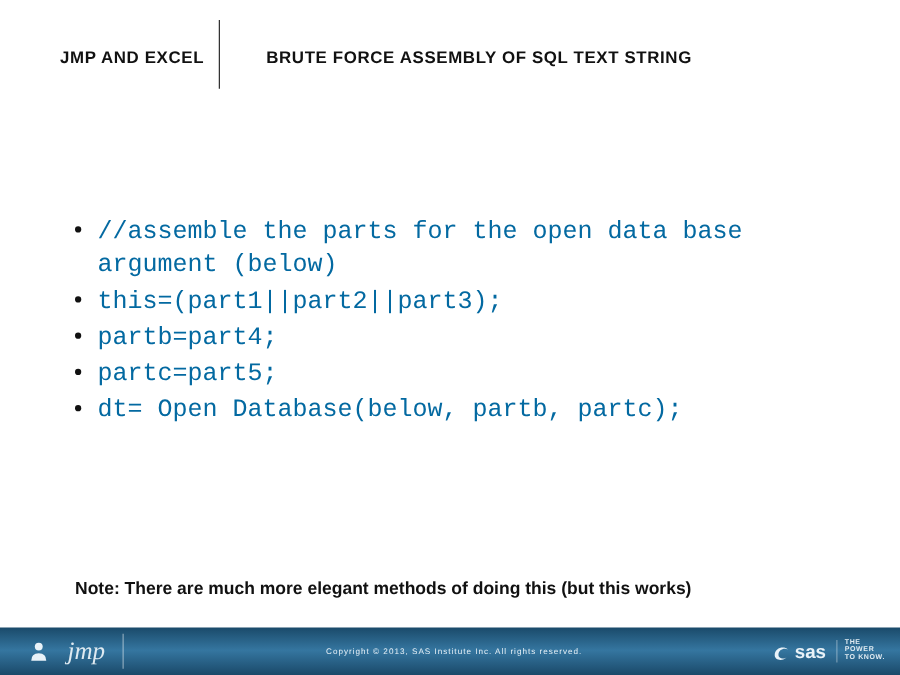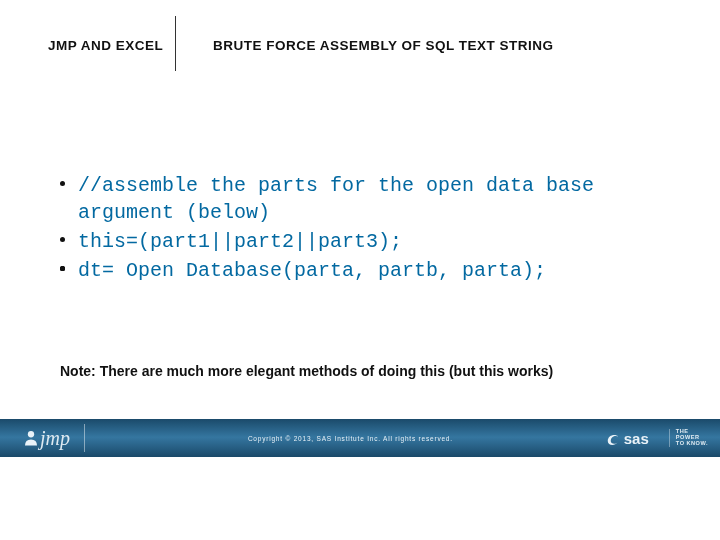--- a/index.html
+++ b/index.html
@@ -1,60 +1,60 @@
 <!DOCTYPE html>
 <html><head>
 <meta charset="utf-8">
 <style>
   * { margin: 0; padding: 0; box-sizing: border-box; }
   html, body { width: 720px; height: 540px; font-family: Arial, Helvetica, sans-serif; background: #fff; overflow: hidden; }
-  .slide { position: relative; width: 720px; height: 457px; background: #fff; }
+  .slide { position: relative; width: 720px; height: 540px; background: #fff; }
 
   
   .header { position: absolute; top: 28px; left: 0; right: 0; height: 50px; }
   .header-left { position: absolute; left: 48px; top: 10px; font-size: 13.5px; font-weight: 700; letter-spacing: 0.5px; color: #111; }
   .header-divider { position: absolute; left: 175px; top: -12px; width: 0; height: 55px; border-left: 1.5px solid #333; }
   .header-right { position: absolute; left: 185px; top: 10px; font-size: 13.5px; font-weight: 700; letter-spacing: 0.5px; color: #111; margin-left: 28px; }
 
   
   .body { position: absolute; top: 172px; left: 60px; right: 30px; }
   .bullet { position: relative; padding-left: 18px; margin-bottom: 2px; font-family: "Courier New", Courier, monospace; font-size: 20px; color: #0369a1; line-height: 1.35; }
   .bullet .dot { position: absolute; left: 0; top: 9px; width: 5px; height: 5px; background: #111; border-radius: 50%; }
 
   
-  .note { position: absolute; left: 60px; bottom: 78px; font-family: Arial, sans-serif; font-size: 14px; font-weight: 700; color: #111; }
+  .note { position: absolute; left: 60px; bottom: 62px; font-family: Arial, sans-serif; font-size: 14px; font-weight: 700; color: #111; }
 
   
   .footer { position: absolute; left: 0; right: 0; bottom: 0; height: 38px; background: linear-gradient(180deg, #1a4a6a 0%, #3576a0 48%, #1a4969 100%); color: #dfeaf1; display: flex; align-items: center; }
-  .footer-left { display: flex; align-items: center; gap: 3px; margin-left: 22px; font-style: italic; font-family: Georgia, 'Times New Roman', serif; font-size: 20px; letter-spacing: 0; }
+  .footer-left { display: flex; align-items: center; gap: 17px; margin-left: 22px; font-style: italic; font-family: Georgia, 'Times New Roman', serif; font-size: 20px; letter-spacing: 0; }
   .footer-left svg { vertical-align: baseline; }
   .footer-sep { width: 0; height: 28px; border-left: 1px solid rgba(255,255,255,0.45); margin: 0 12px 0 14px; }
   .footer-center { flex: 1; text-align: center; font-size: 6.5px; letter-spacing: 0.8px; color: #e8f1f7; text-transform: none; }
-  .footer-right { display: flex; align-items: center; gap: 20px; margin-right: 12px; }
+  .footer-right { display: flex; align-items: center; gap: 8px; margin-right: 12px; }
   .sas-logo { font-family: Arial, sans-serif; font-weight: 700; font-size: 15px; color: #e9f2f8; display: flex; align-items: center; gap: 2px; }
   .sas-swoosh { width: 18px; height: 18px; }
   .tagline { display: flex; flex-direction: column; font-size: 5.6px; line-height: 1.05; letter-spacing: 0.5px; color: #e0ebf2; text-transform: uppercase; font-weight: 700; border-left: 1px solid rgba(255,255,255,0.35); padding-left: 6px; }
 </style>
 </head>
 <body>
 
 <div class="slide">
 
   <div class="header">
     <div class="header-left">JMP AND EXCEL</div>
     <div class="header-divider"></div>
     <div class="header-right">BRUTE FORCE ASSEMBLY OF SQL TEXT STRING</div>
   </div>
 
   <div class="body">
     <div class="bullet"><span class="dot"></span><span>//assemble the parts for the open data base argument (below)</span></div>
     <div class="bullet"><span class="dot"></span><span>this=(part1||part2||part3);</span></div>
-    <div class="bullet"><span class="dot"></span></div>
-    <div class="bullet"><span class="dot"></span></div>
-    <div class="bullet"><span class="dot"></span><span>dt= Open Database(parta, partb, parta);</span></div>
+    <div class="bullet"><span class="dot"></span><span>partb=part4;</span></div>
+    <div class="bullet"><span class="dot"></span><span>partc=part5;</span></div>
+    <div class="bullet"><span class="dot"></span><span>dt= Open Database(below, partb, partc);</span></div>
   </div>
 
   <div class="note">Note: There are much more elegant methods of doing this (but this works)</div>
 
   <div class="footer">
     <div class="footer-left">
       <svg class="" width="18" height="18" viewBox="0 0 24 24">
         <circle cx="12" cy="7" r="4.2" fill="#e9f2f8"></circle>
         <path d="M4 22 Q4 14 12 14 Q20 14 20 22 Z" fill="#e9f2f8"></path>
       </svg>

